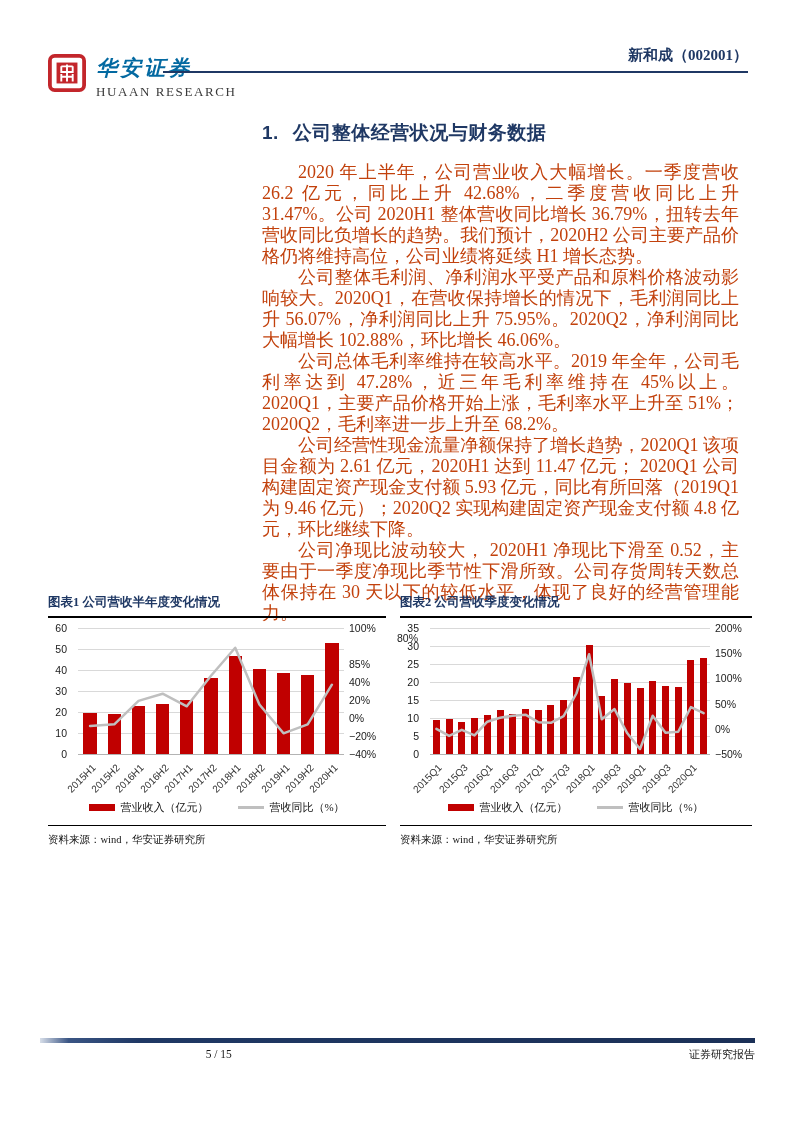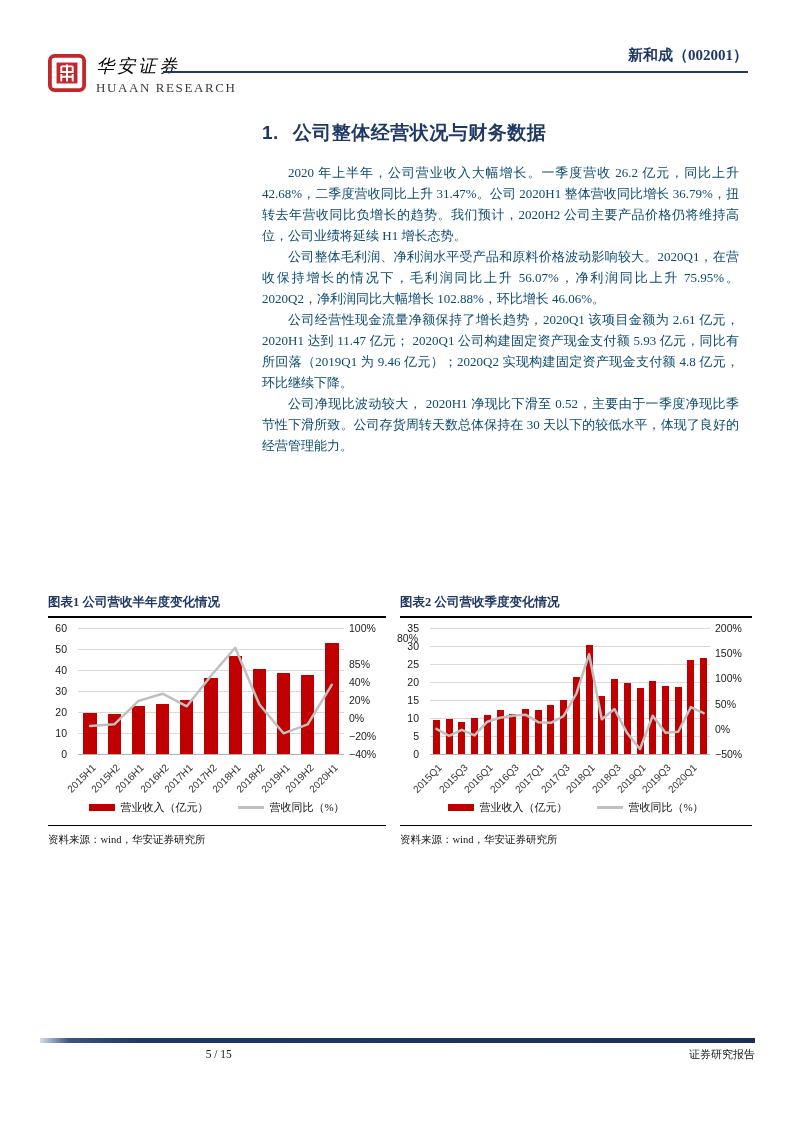--- a/index.html
+++ b/index.html
@@ -4,33 +4,33 @@
 <style>
   html,body{margin:0;padding:0;background:#ffffff;}
   .page{position:relative;width:793px;height:1122px;background:#fff;overflow:hidden;
         font-family:"Liberation Serif",serif;color:#000;}
 
   
   .header{position:absolute;left:0;top:0;width:100%;}
   .brand{position:absolute;left:48px;top:54px;display:flex;align-items:flex-start;gap:10px;}
   .seal{width:38px;height:38px;flex:0 0 auto;}
   .brand-txt{display:flex;flex-direction:column;}
-  .brand-cn{font-size:18px;font-weight:normal;letter-spacing:3px;color:#000000;
+  .brand-cn{font-size:21px;font-weight:bold;letter-spacing:3px;color:#0369a1;
             font-family:"Liberation Serif",serif;font-style:italic;}
   .brand-en{font-size:13px;letter-spacing:1.6px;color:#3a3a3a;margin-top:2px;
             font-family:"Liberation Serif",serif;}
   .header-rule{position:absolute;left:163px;right:45px;top:71px;height:2px;background:#1F3864;}
   .report-title{position:absolute;right:45px;top:46px;font-size:15px;font-weight:bold;color:#1F3864;}
 
   
   .content{position:absolute;left:262px;top:120px;width:477px;}
   .sec-title{margin:0 0 16px 0;font-size:19px;font-weight:bold;color:#1F3864;
              font-family:"Liberation Sans",sans-serif;letter-spacing:.5px;}
   .sec-title .num{margin-right:14px;}
-  .para{margin:0;font-size:13px;line-height:21px;text-align:justify;text-indent:2em;color:#0c4a6e;}
+  .para{margin:0;font-size:18px;line-height:21px;text-align:justify;text-indent:2em;color:#c2410c;}
 
   
   .figures{position:absolute;left:48px;right:41px;top:594px;display:flex;justify-content:space-between;}
   .figure{display:flex;flex-direction:column;}
   .figure.f1{width:338px;}
   .figure.f2{width:352px;}
   .fig-caption{margin:0;font-size:12.5px;font-weight:bold;color:#1F3864;padding-bottom:5px;}
   .fig-rule{height:2px;background:#000;margin-bottom:10px;}
   .src-rule{height:1px;background:#000;margin-top:10px;}
   .fig-source{font-size:10.5px;color:#111;padding-top:7px;}
@@ -88,20 +88,21 @@
     <div class="report-title">新和成（002001）</div>
   </div>
 
   <div class="content">
     <h1 class="sec-title">
       <span class="num">1.</span><span>公司整体经营状况与财务数据</span>
     </h1>
     <div>
         <p class="para">2020 年上半年，公司营业收入大幅增长。一季度营收 26.2 亿元，同比上升 42.68%，二季度营收同比上升 31.47%。公司 2020H1 整体营收同比增长 36.79%，扭转去年营收同比负增长的趋势。我们预计，2020H2 公司主要产品价格仍将维持高位，公司业绩将延续 H1 增长态势。</p>
         <p class="para">公司整体毛利润、净利润水平受产品和原料价格波动影响较大。2020Q1，在营收保持增长的情况下，毛利润同比上升 56.07%，净利润同比上升 75.95%。2020Q2，净利润同比大幅增长 102.88%，环比增长 46.06%。</p>
+        <p class="para">公司总体毛利率维持在较高水平。2019 年全年，公司毛利率达到 47.28%，近三年毛利率维持在 45%以上。2020Q1，主要产品价格开始上涨，毛利率水平上升至 51%；2020Q2，毛利率进一步上升至 68.2%。</p>
         <p class="para">公司经营性现金流量净额保持了增长趋势，2020Q1 该项目金额为 2.61 亿元，2020H1 达到 11.47 亿元； 2020Q1 公司构建固定资产现金支付额 5.93 亿元，同比有所回落（2019Q1 为 9.46 亿元）；2020Q2 实现构建固定资产现金支付额 4.8 亿元，环比继续下降。</p>
         <p class="para">公司净现比波动较大， 2020H1 净现比下滑至 0.52，主要由于一季度净现比季节性下滑所致。公司存货周转天数总体保持在 30 天以下的较低水平，体现了良好的经营管理能力。</p>
       </div>
   </div>
 
   <div class="figures">
     <section class="figure f1">
       <h3 class="fig-caption">图表1 公司营收半年度变化情况</h3>
       <div class="fig-rule"></div>
       <div class="chart" id="chart0">

